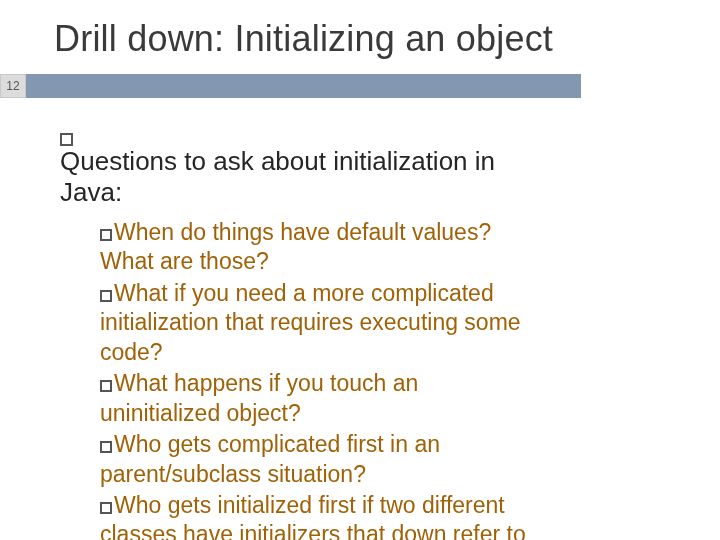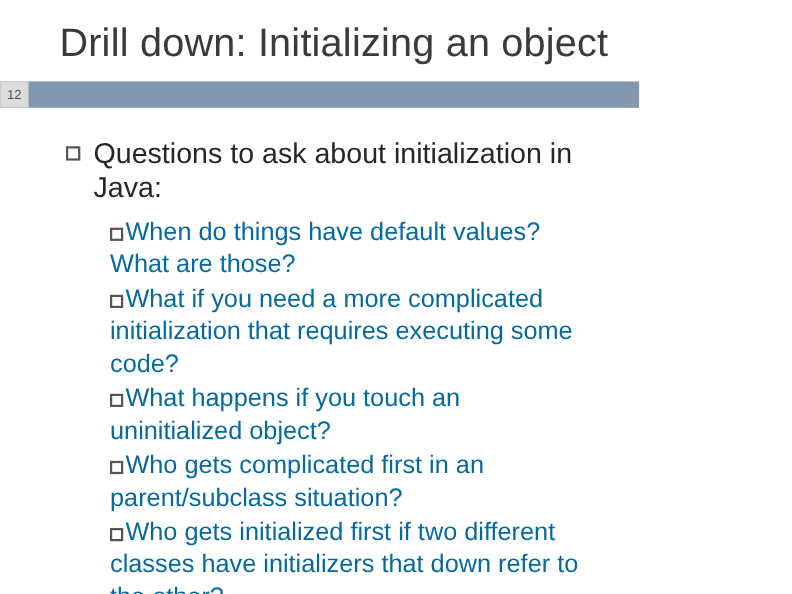--- a/index.html
+++ b/index.html
@@ -32,35 +32,36 @@
   }
   .body {
     padding: 26px 44px 0 60px;
   }
   .lvl1 {
     display: flex;
     align-items: flex-start;
     font-size: 26px;
     color: #262626;
     margin-bottom: 10px;
+    flex-direction: column;
   }
   .lvl1 .bullet-icon {
     width: 13px;
     height: 13px;
     border: 2px solid #555;
     margin-top: 9px;
     margin-right: 12px;
     flex: 0 0 auto;
   }
   .lvl2-list {
     padding-left: 40px;
   }
   .lvl2 {
     font-size: 23px;
-    color: #0369a1;
+    color: #a16207;
     line-height: 1.28;
     margin-bottom: 2px;
   }
   .lvl2 .sq {
     display: inline-block;
     width: 12px;
     height: 12px;
     border: 2px solid #555;
     margin-right: 2px;
     vertical-align: -1px;

